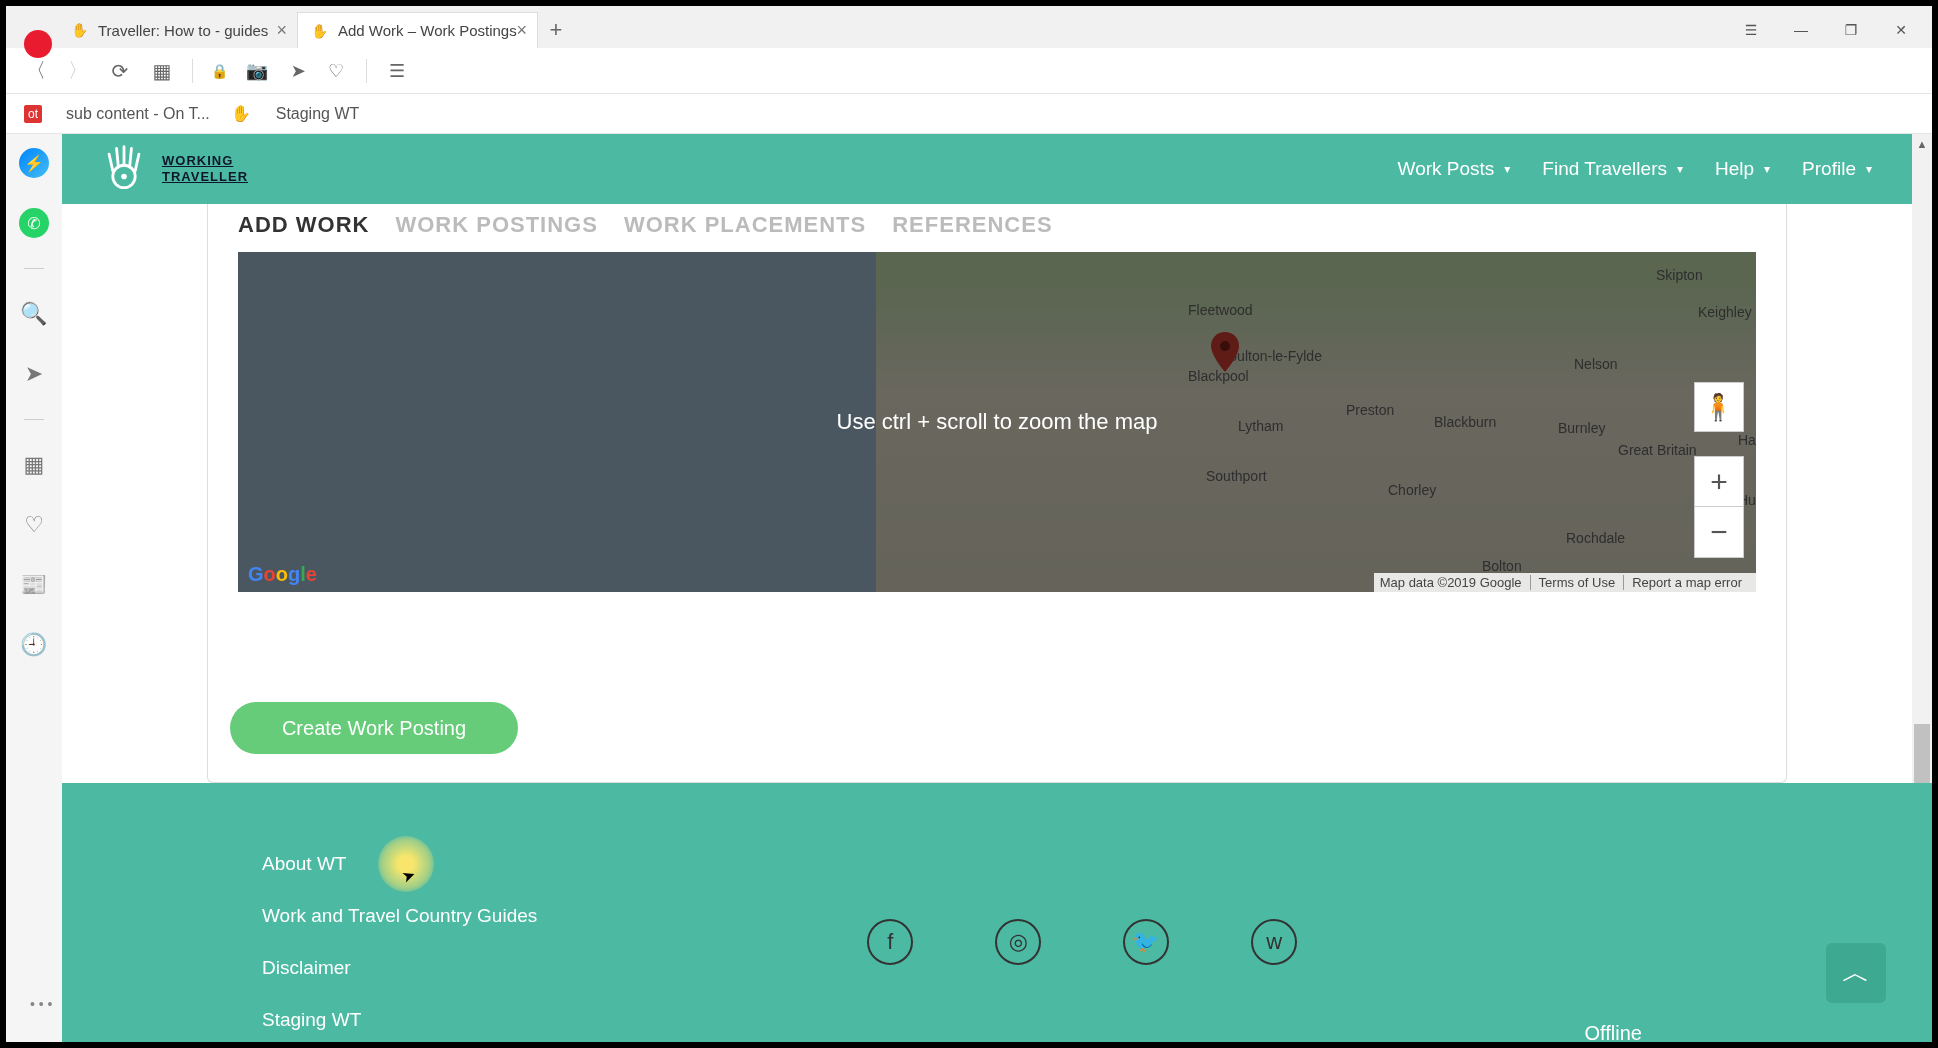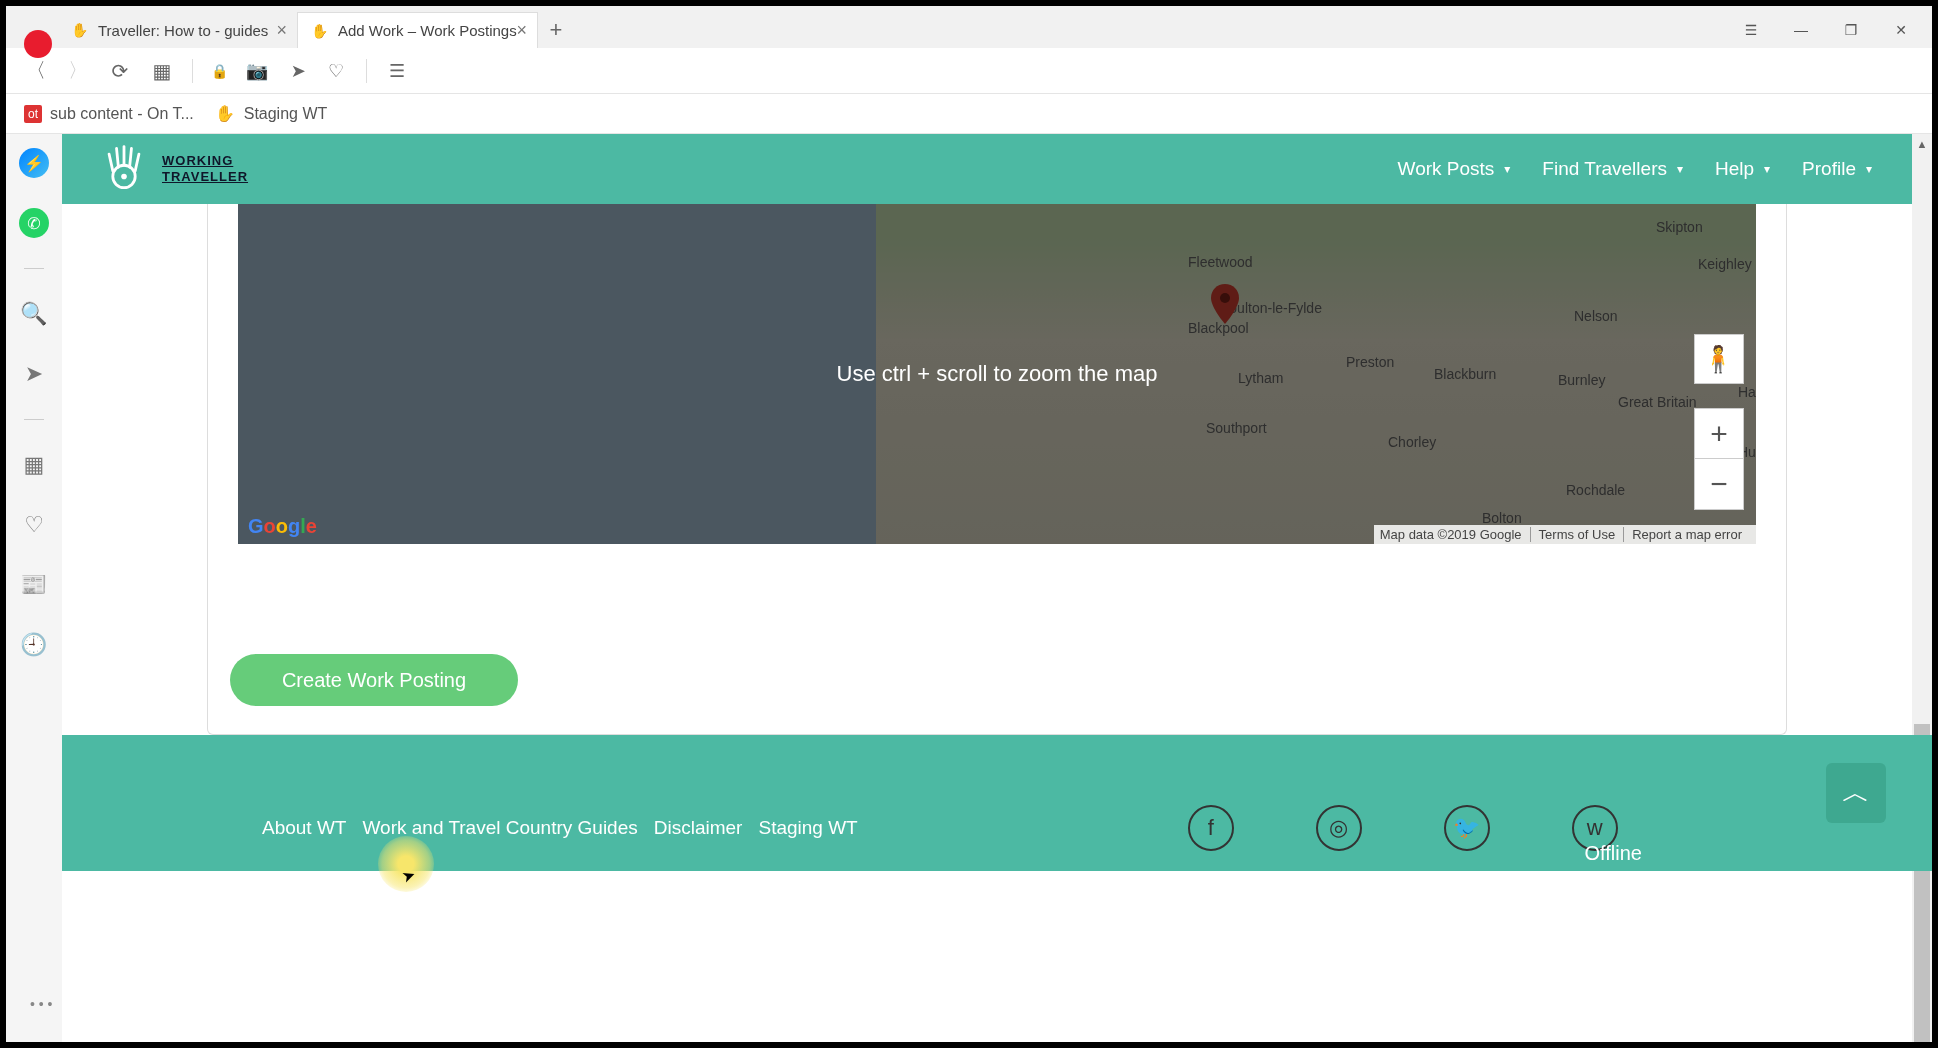--- a/index.html
+++ b/index.html
@@ -21,21 +21,21 @@
 .nav-btn { width: 24px; height: 24px; display: flex; align-items: center; justify-content: center; color: #666; font-size: 20px; cursor: pointer; }
 .nav-btn.disabled { color: #ccc; }
 .addr-sep { width: 1px; height: 24px; background: #ddd; }
 .lock-icon { color: #53ab64; font-size: 14px; }
 .url-text { flex: 1; font-size: 17px; color: #999; }
 .url-text .bold { color: #333; }
 .right-icons { display: flex; gap: 22px; align-items: center; }
 .right-icon { color: #666; font-size: 18px; cursor: pointer; }
 
 .bookmark-bar { height: 40px; background: #fff; border-bottom: 1px solid #e5e5e5; display: flex; align-items: center; padding: 0 18px; gap: 22px; color: #555; font-size: 16px; }
-.bookmark-item { display: flex; align-items: center; gap: 8px; cursor: pointer; }
+.bookmark-item { display: flex; align-items: center; gap: 24px; cursor: pointer; }
 .bm-icon { width: 18px; height: 18px; display: inline-flex; align-items: center; justify-content: center; font-size: 12px; background:#d33; color:#fff; border-radius:2px;}
 .bm-icon2 { color: #d33; font-size: 16px; }
 
 .body-row { display: flex; height: calc(100% - 128px); }
 .side-bar { width: 56px; background: #f5f5f5; display: flex; flex-direction: column; align-items: center; padding-top: 14px; gap: 30px; }
 .side-item { width: 30px; height: 30px; display: flex; align-items: center; justify-content: center; font-size: 22px; color: #777; cursor: pointer; }
 .side-item.msg { background: linear-gradient(135deg,#0084ff,#44bef2); border-radius: 50%; color: #fff; font-size: 16px; }
 .side-item.wa { background: #25d366; border-radius: 50%; color: #fff; font-size: 16px; }
 .side-divider { width: 20px; height: 1px; background: #ccc; }
 .side-dots { position: absolute; left: 24px; bottom: 30px; color: #888; font-size: 14px; }
@@ -73,21 +73,21 @@
 .gg-b { color:#4285f4;} .gg-r{color:#ea4335;} .gg-y{color:#fbbc05;} .gg-g{color:#34a853;}
 .map-attr { position:absolute; right:0; bottom:0; background:rgba(255,255,255,0.85); font-size:13px; color:#444; padding:2px 6px; display:flex; gap:8px; }
 .map-attr span { border-right:1px solid #999; padding-right:8px; }
 .map-attr span:last-child { border-right:none; }
 
 .create-btn { margin: 110px 0 28px 22px; width: 288px; height: 52px; background: #66cc7a; color:#fff; border:none; border-radius: 30px; font-size:20px; cursor:pointer; position:relative; }
 .click-highlight { position:absolute; left:316px; top:702px; width:56px; height:56px; border-radius:50%; background: radial-gradient(circle,#f7e66b 20%, rgba(247,230,107,0.5) 60%, transparent 80%); pointer-events:none; z-index:100;}
 .cursor-arrow { position:absolute; left:340px; top: 732px; z-index:101; font-size:16px; color:#000; transform:rotate(-20deg); pointer-events:none;}
 
 .footer { background:#4CB9A3; padding: 70px 40px 20px 200px; display:flex; align-items:center; gap:50px; color:#fff; font-size:19px; position:relative; }
-.footer-links { display:flex; gap:16px; }
+.footer-links { display:flex; gap:30px;flex-direction:column; }
 .footer-link { cursor:pointer; }
 .social-row { display:flex; gap:82px; margin-left:280px; }
 .social-icon { width:46px; height:46px; border:2px solid #333; border-radius:50%; display:flex; align-items:center; justify-content:center; color:#333; font-size:22px; cursor:pointer; }
 .scroll-top { position:absolute; right:46px; bottom:48px; width:60px; height:60px; background:#3ea890; border-radius:6px; display:flex; align-items:center; justify-content:center; color:#fff; font-size:28px; cursor:pointer; }
 .offline-txt { position:absolute; right:290px; bottom:6px; color:#fff; font-size:20px;}
 </style>
 </head>
 <body>
 
 <div class="browser-window">
@@ -188,20 +188,26 @@
               <span class="chev">▾</span>
             </div>
           <div class="main-nav-item">
               <span>Profile</span>
               <span class="chev">▾</span>
             </div>
         </div>
       </div>
 
       <div class="page-card">
+        <div class="sub-tabs">
+          <div class="sub-tab active">ADD WORK</div>
+          <div class="sub-tab">WORK POSTINGS</div>
+          <div class="sub-tab">WORK PLACEMENTS</div>
+          <div class="sub-tab">REFERENCES</div>
+        </div>
 
         <div class="map-container">
           <div class="map-land"></div>
           <div class="map-city" style="left:950px;top:50px;">Fleetwood</div>
           <div class="map-city" style="left:982px;top:96px;">Poulton-le-Fylde</div>
           <div class="map-city" style="left:950px;top:116px;">Blackpool</div>
           <div class="map-city" style="left:1000px;top:166px;">Lytham</div>
           <div class="map-city" style="left:1108px;top:150px;">Preston</div>
           <div class="map-city" style="left:968px;top:216px;">Southport</div>
           <div class="map-city" style="left:1150px;top:230px;">Chorley</div>

